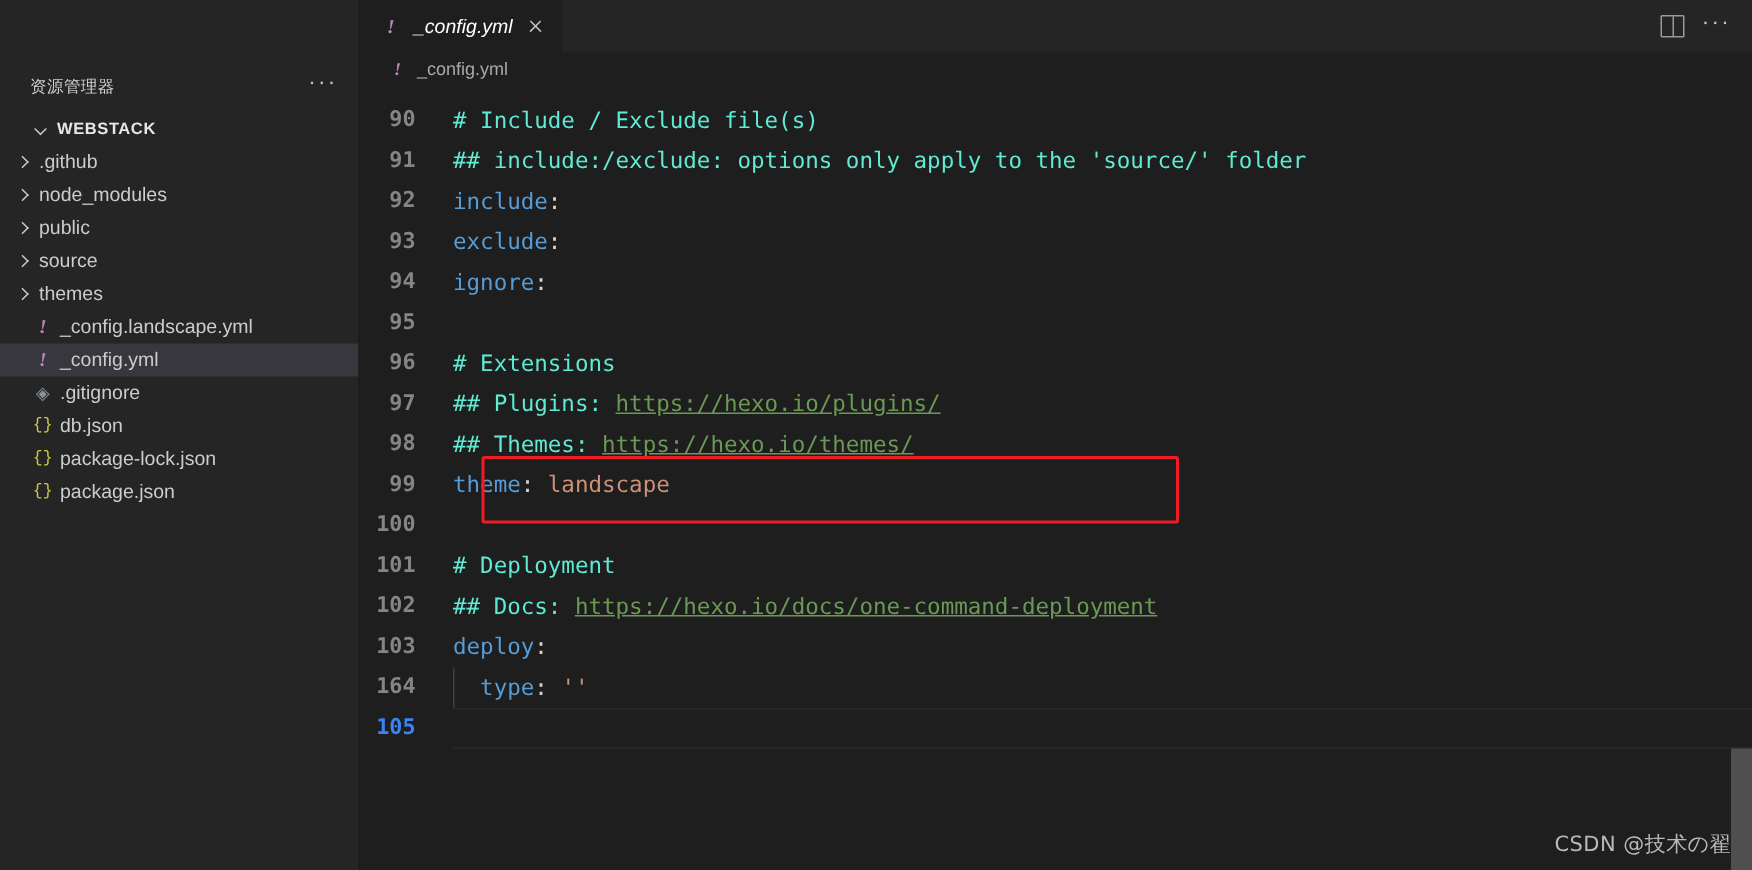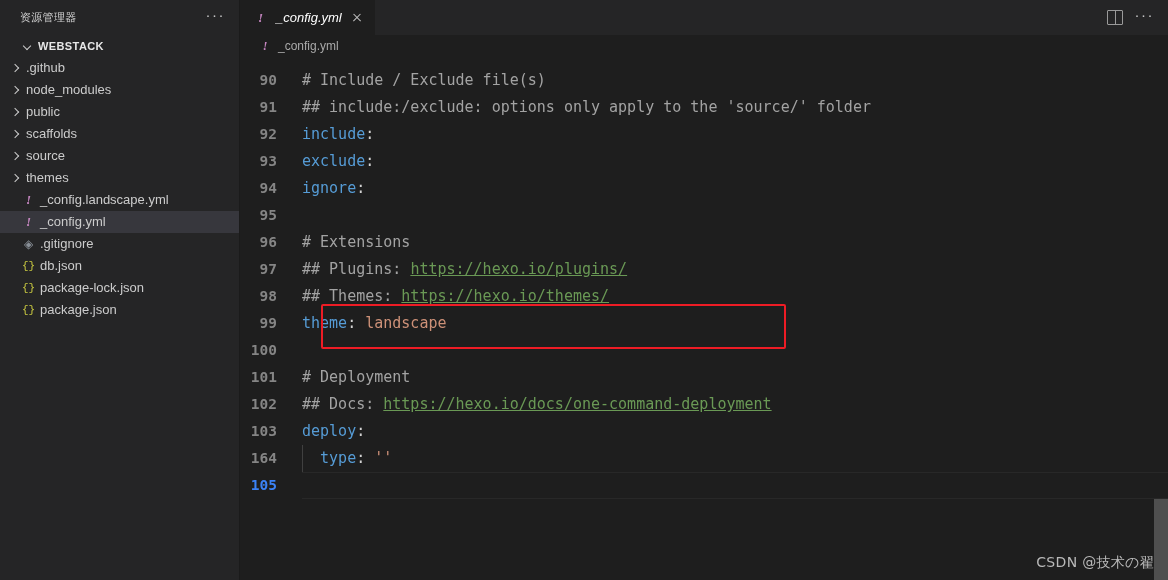--- a/index.html
+++ b/index.html
@@ -16,20 +16,21 @@
     width:240px; height:580px;
     background:#252526;
     display:flex; flex-direction:column;
     flex:0 0 240px;
     border-right:1px solid #1b1b1b;
   }
   .sb-header {
     height:35px; display:flex; align-items:center;
     padding:0 14px 0 20px;
     flex:0 0 35px;
+    margin-top:40px;
   }
   .sb-title {
     font-size:11px; color:#cfcfcf; letter-spacing:.3px;
     flex:1; white-space:nowrap;
   }
   .sb-ellipsis {
     color:#c5c5c5; font-size:15px; line-height:8px;
     letter-spacing:1.5px; padding-bottom:5px; cursor:pointer;
   }
   .sb-section {
@@ -149,21 +150,21 @@
   .cline.active .lnum { color:#3b82f6; font-weight:bold; }
   .ctext {
     flex:1; white-space:pre; line-height:27px; color:#d4d4d4;
     position:relative;
   }
   .cline.active .ctext {
     border-top:1px solid #282828;
     border-bottom:1px solid #282828;
     line-height:25px;
   }
-  .cm  { color:#a3a3a3; }
+  .cm  { color:#5eead4; }
   .key { color:#569cd6; }
   .pun { color:#d4d4d4; }
   .str { color:#ce9178; }
   .lnk { color:#6a9955; text-decoration:underline; }
 
   .indent-guide {
     position:absolute; left:0px; top:0; bottom:0; width:1px;
     background:#404040;
   }
 
@@ -212,24 +213,20 @@
           <span class="chev right"></span>
           <span class="label">.github</span>
         </div>
         <div class="row folder">
           <span class="chev right"></span>
           <span class="label">node_modules</span>
         </div>
         <div class="row folder">
           <span class="chev right"></span>
           <span class="label">public</span>
-        </div>
-        <div class="row folder">
-          <span class="chev right"></span>
-          <span class="label">scaffolds</span>
         </div>
         <div class="row folder">
           <span class="chev right"></span>
           <span class="label">source</span>
         </div>
         <div class="row folder">
           <span class="chev right"></span>
           <span class="label">themes</span>
         </div>
         <div class="row">

